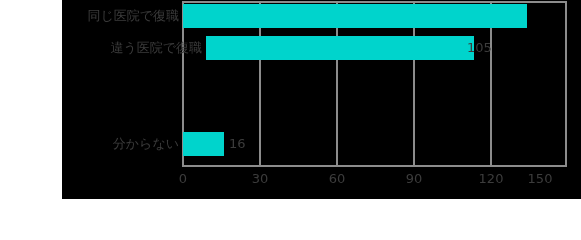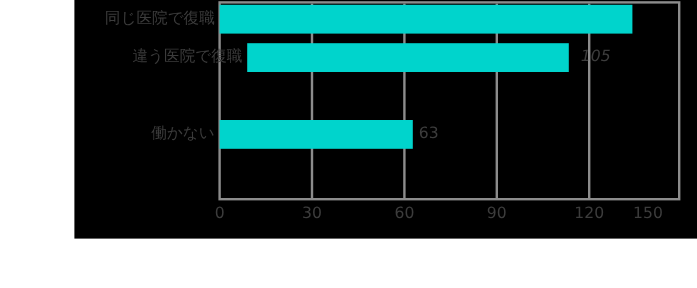--- a/index.html
+++ b/index.html
@@ -126,30 +126,30 @@
   <div class="rows">
 
     <div class="row" style="top:4px;">
       <div class="cat-label">同じ医院で復職</div>
       <div class="bar" style="width:344px;"></div>
     </div>
 
     <div class="row" style="top:36px;margin-left:23px;">
       <div class="cat-label">違う医院で復職</div>
       <div class="bar" style="width:268px;"></div>
-      <div class="bar-value" style="left:456px;font-style:italic;">105</div>
+      <div class="bar-value" style="left:439px;">105</div>
     </div>
 
 
-    <div class="row" style="top:100px;">
-      <div class="cat-label">働かない</div>
-      <div class="bar" style="width:161px;"></div>
-      <div class="bar-value" style="left:344px;">63</div>
+
+    <div class="row" style="top:132px;">
+      <div class="cat-label">分からない</div>
+      <div class="bar" style="width:41px;"></div>
+      <div class="bar-value" style="left:224px;">16</div>
     </div>
-
 
   </div>
 
   <div>
     <div class="xtick-label" style="left:183px;">0</div>
     <div class="xtick-label" style="left:260px;">30</div>
     <div class="xtick-label" style="left:337px;">60</div>
     <div class="xtick-label" style="left:414px;">90</div>
     <div class="xtick-label" style="left:491px;">120</div>
     <div class="xtick-label" style="left:540px;text-align:right;">150</div>

